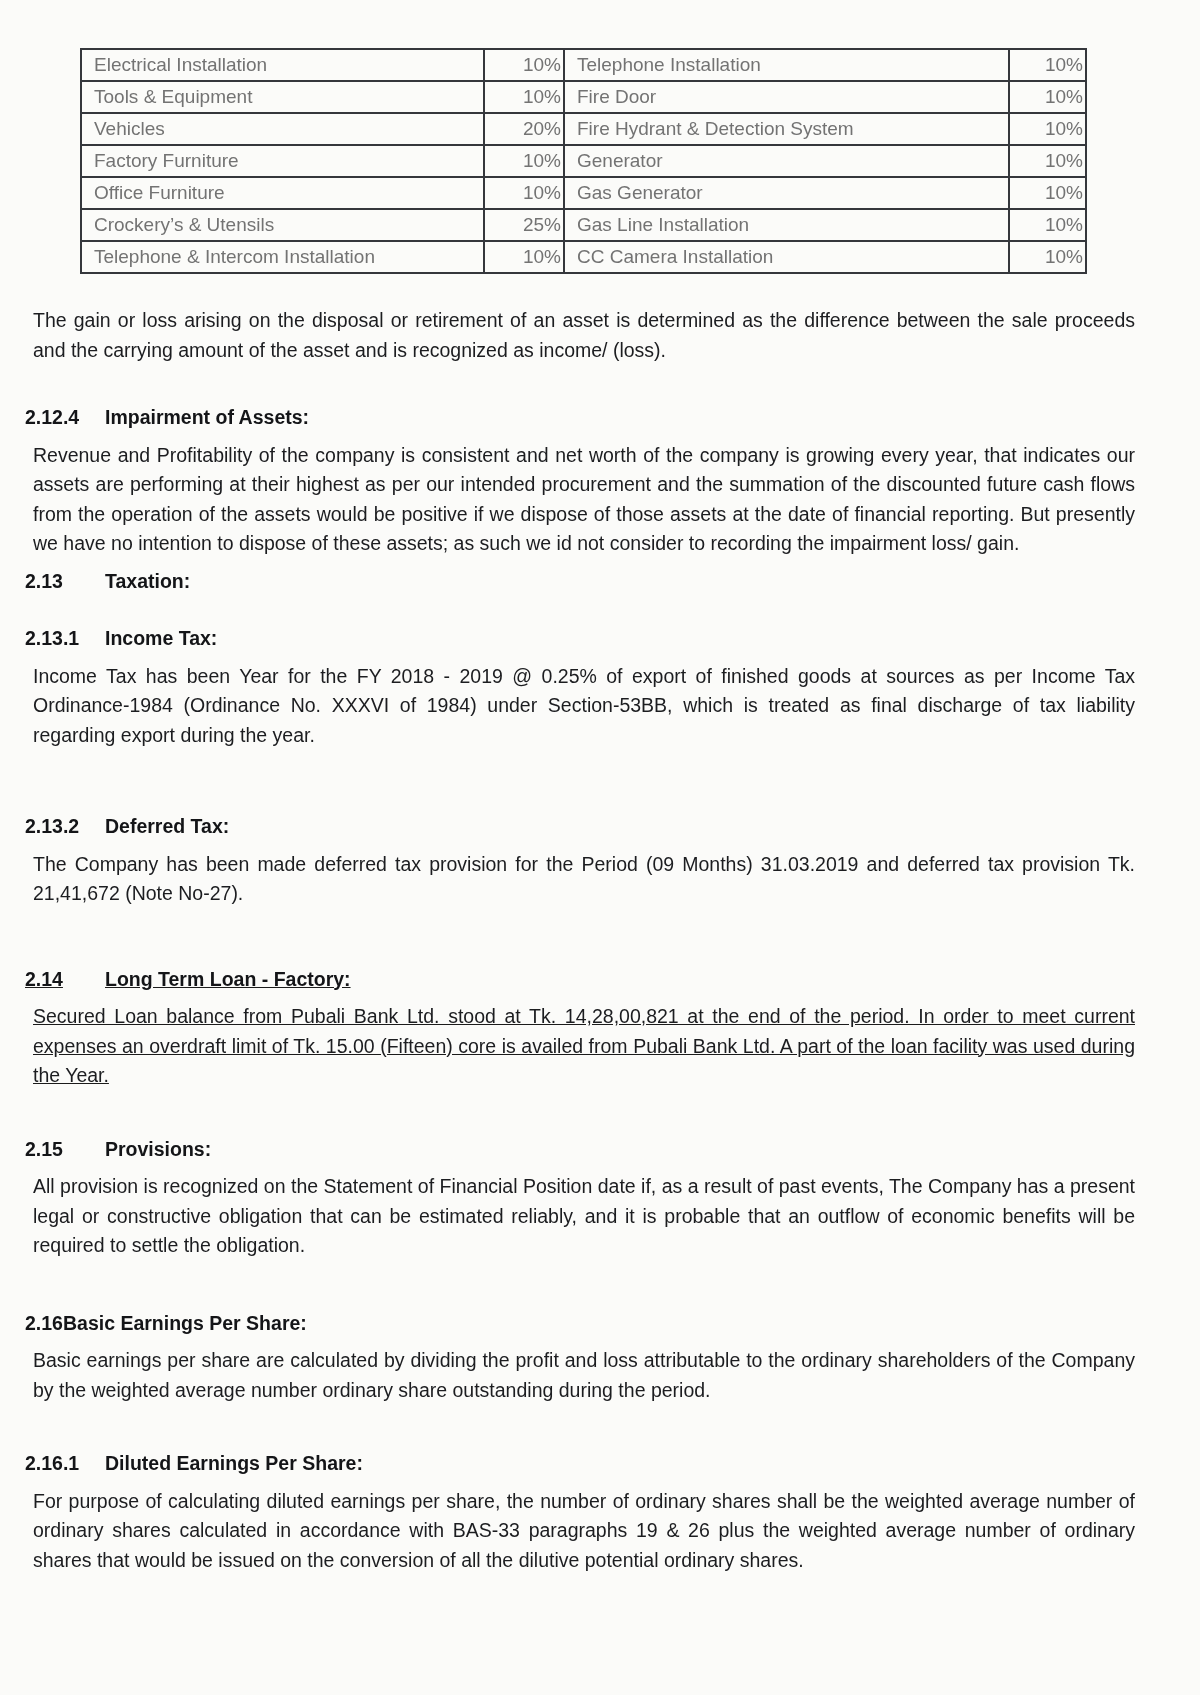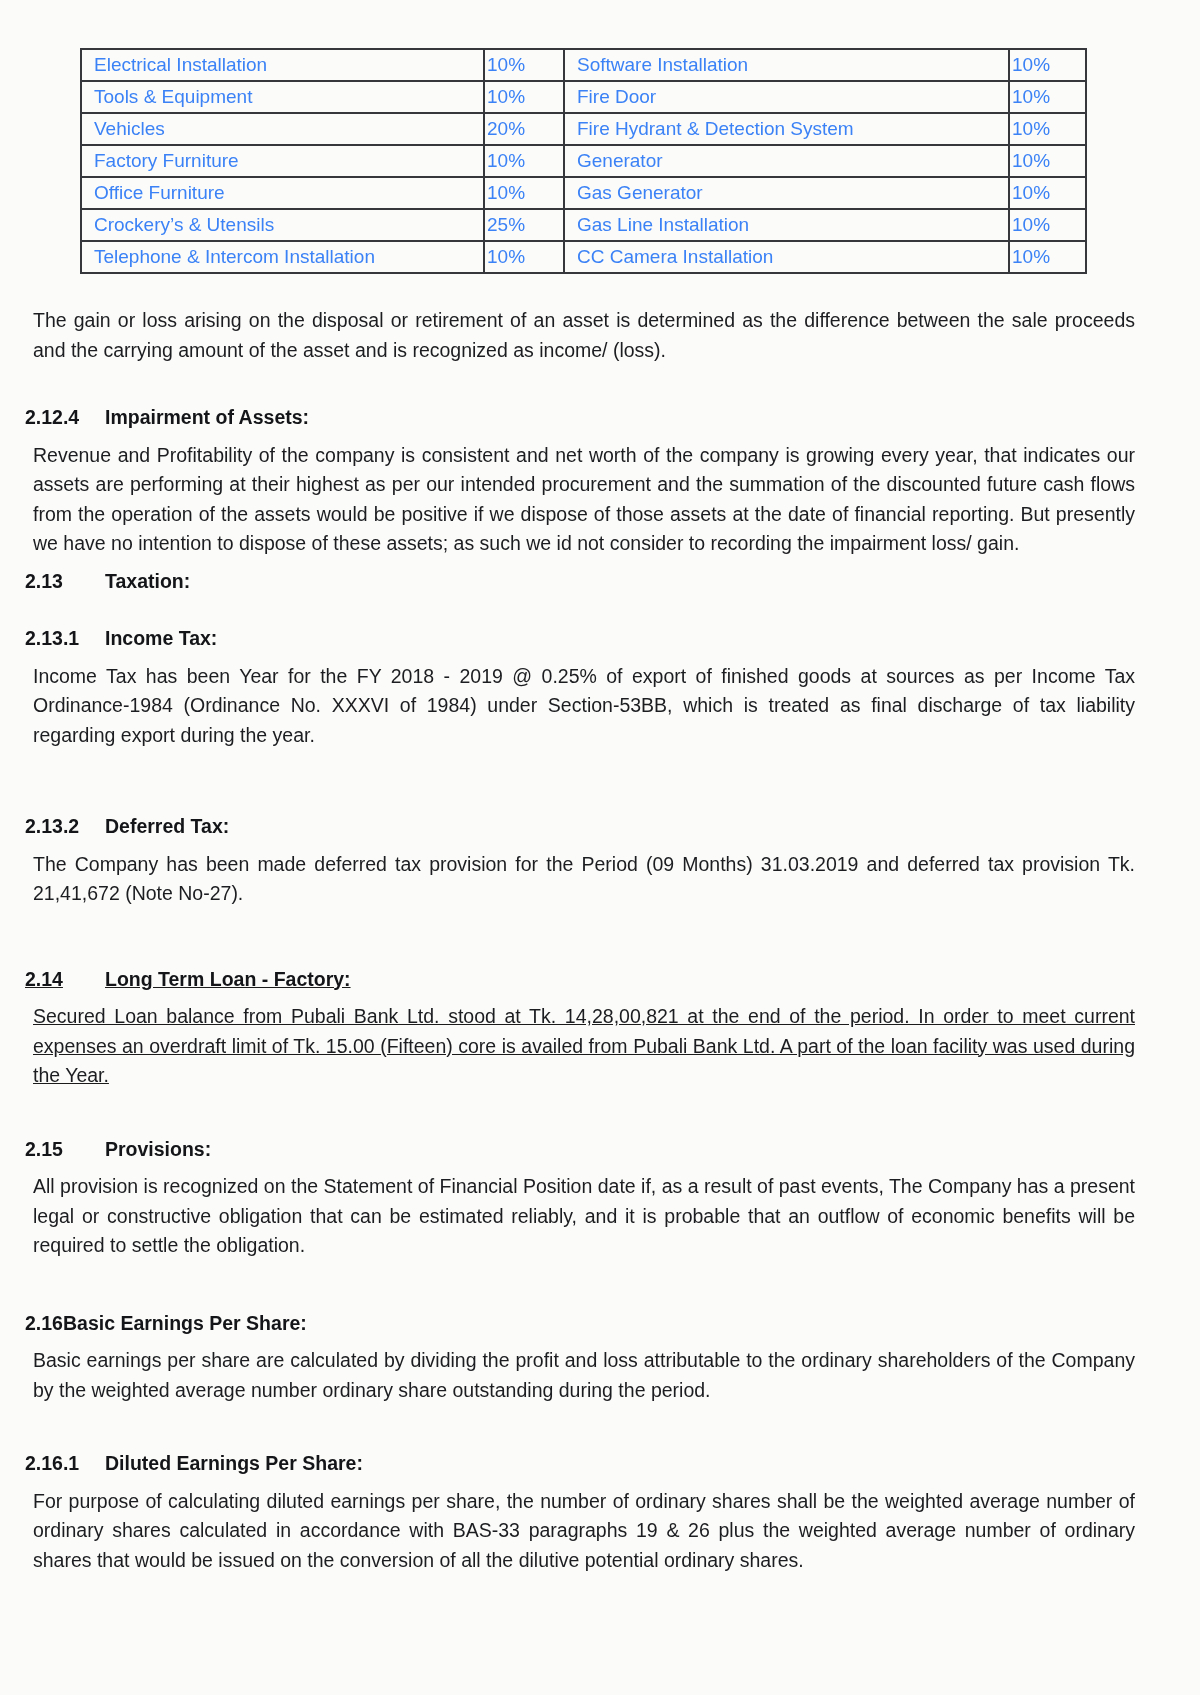--- a/index.html
+++ b/index.html
@@ -26,24 +26,24 @@
   .dep-table col.c-item-l{width:403px;}
   .dep-table col.c-rate-l{width:80px;}
   .dep-table col.c-item-r{width:445px;}
   .dep-table col.c-rate-r{width:77px;}
   .dep-table td{
     border:2px solid #35373c;
     height:27px;
     padding:1px 10px 2px 12px;
     white-space:nowrap;
     overflow:hidden;
-    color:#3b82f6;
+    color:#737373;
   }
   .dep-table td.rate{
-    text-align:left;
+    text-align:right;
     padding:1px 2px 2px 2px;
   }
   
   .body-par{
     margin:8px;
     font-size:19.5px;
     line-height:29.5px;
     text-align:justify;
     color:#1c1d20;
   }
@@ -84,21 +84,21 @@
     <colgroup>
       <col class="c-item-l">
         <col class="c-rate-l">
         <col class="c-item-r">
         <col class="c-rate-r">
     </colgroup>
     <tbody>
       <tr>
         <td>Electrical Installation</td>
         <td class="rate">10%</td>
-        <td>Software Installation</td>
+        <td>Telephone Installation</td>
         <td class="rate">10%</td>
       </tr>
       <tr>
         <td>Tools &amp; Equipment</td>
         <td class="rate">10%</td>
         <td>Fire Door</td>
         <td class="rate">10%</td>
       </tr>
       <tr>
         <td>Vehicles</td>

